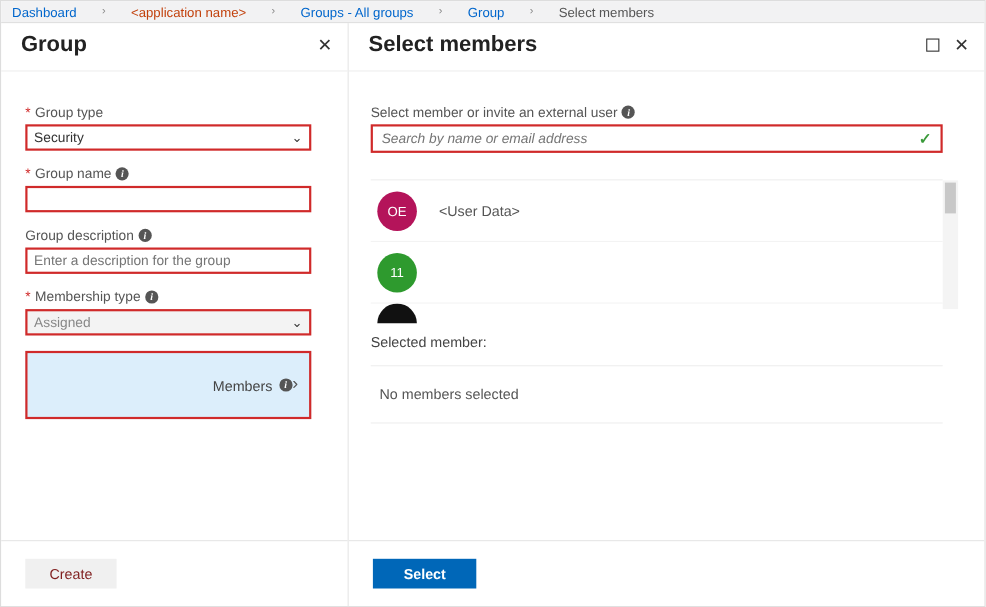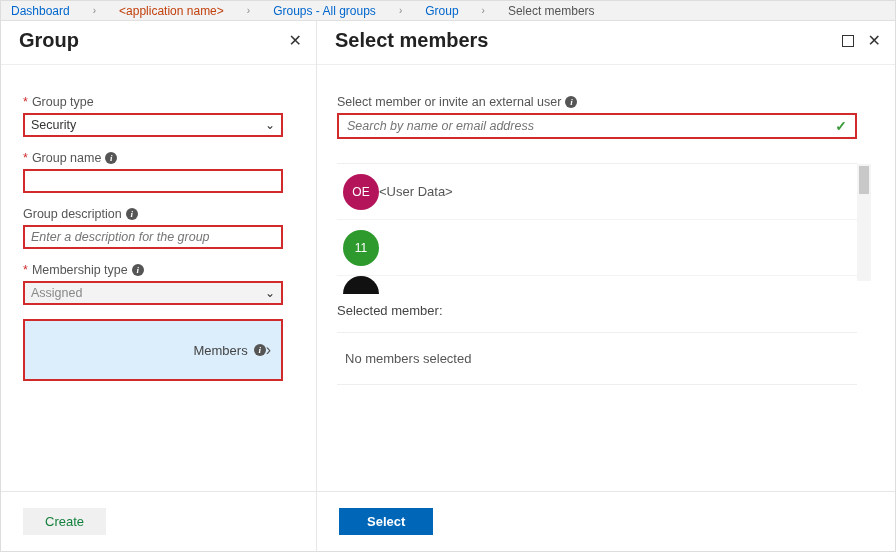--- a/index.html
+++ b/index.html
@@ -24,37 +24,37 @@
   .panel-body { flex: 1; padding: 30px 20px 10px 22px; overflow: hidden; position: relative;}
   .panel-body-right { flex:1; padding: 30px 18px 10px 20px; position:relative;}
 
   .field { margin-bottom: 14px; }
   .field-label { font-size: 12.5px; color: #555; margin-bottom: 4px; display:flex; align-items:center; gap:4px;}
   .req { color: #d02a2a; }
   .info-icon { display:inline-flex; width:12px; height:12px; border-radius:50%; background:#555; color:#fff; font-size:9px; align-items:center; justify-content:center; font-weight:bold; font-style:italic; font-family: Georgia, serif;}
 
   .input, .select { width: 260px; height: 24px; border: 2px solid #d02a2a; background:#fff; font-size: 12.5px; padding: 0 6px; display:flex; align-items:center; justify-content:space-between; color:#333;}
   .select .chev { font-size:12px; color:#333;}
-  .input input { border:none; outline:none; width:100%; font-size:12.5px; font-style:italic; color:#0369a1;}
+  .input input { border:none; outline:none; width:100%; font-size:12.5px; color:#0369a1;}
   .input input.normal { font-style:normal; color:#333;}
   .select.disabled { background:#f3f3f3; color:#888;gap:39px;}
 
   .members-tile { width:260px; height:62px; border:2px solid #d02a2a; background:#dceefb; display:flex; align-items:center; justify-content:flex-end; padding:0 10px; font-size:13px; color:#444; margin-top:4px;}
   .members-tile .chev-r { font-size:16px; color:#555; font-weight:300;}
 
   .panel-footer { border-top:1px solid #e6e6e6; padding: 14px 22px; height: 60px; display:flex; align-items:center;}
-  .btn-disabled { background:#f0f0f0; color:#15803d; border:none; padding:6px 22px; font-size:13px;}
+  .btn-disabled { background:#f0f0f0; color:#7f1d1d; border:none; padding:6px 22px; font-size:13px;}
   .btn-primary { background:#0067b8; color:#fff; border:none; padding:6px 28px; font-size:13px; font-weight:600;}
 
   .search-wrap { width: 520px; height:26px; border:2px solid #d02a2a; display:flex; align-items:center; padding:1px 8px; justify-content:space-between;}
   .search-wrap input { border:none; outline:none; font-size:12.5px; font-style:italic; color:#888; flex:1;}
   .check { color:#3a9a3a; font-size:14px; font-weight:bold;}
 
   .member-list { margin-top:24px; width: 520px; height:118px; position:relative; border-top:1px solid #eee;}
-  .member-row { display:flex; align-items:center; height:56px; border-bottom:1px solid #f3f3f3; padding-left:6px;}
+  .member-row { display:flex; align-items:center; gap:20px; height:56px; border-bottom:1px solid #f3f3f3; padding-left:6px;}
   .avatar { width:36px; height:36px; border-radius:50%; display:flex; align-items:center; justify-content:center; color:#fff; font-size:12px; font-weight:500;}
   .avatar.pink { background:#b4145a;}
   .avatar.green { background:#2e9a2e;}
   .avatar.black { background:#111; height:18px; width:36px; border-radius:36px 36px 0 0; align-self:flex-end; margin-bottom:0;}
   .member-row.partial { height:18px; overflow:hidden; align-items:flex-end; border-bottom:none;}
   .member-name { font-size:13px; color:#555;}
   .scrollbar { position:absolute; right:-14px; top:0; width:14px; height:100%; background:#f4f4f4;}
   .scrollbar .thumb { width:10px; height:28px; background:#c8c8c8; margin:2px auto 0;}
 
   .selected-block { margin-top:22px; width:520px;}

